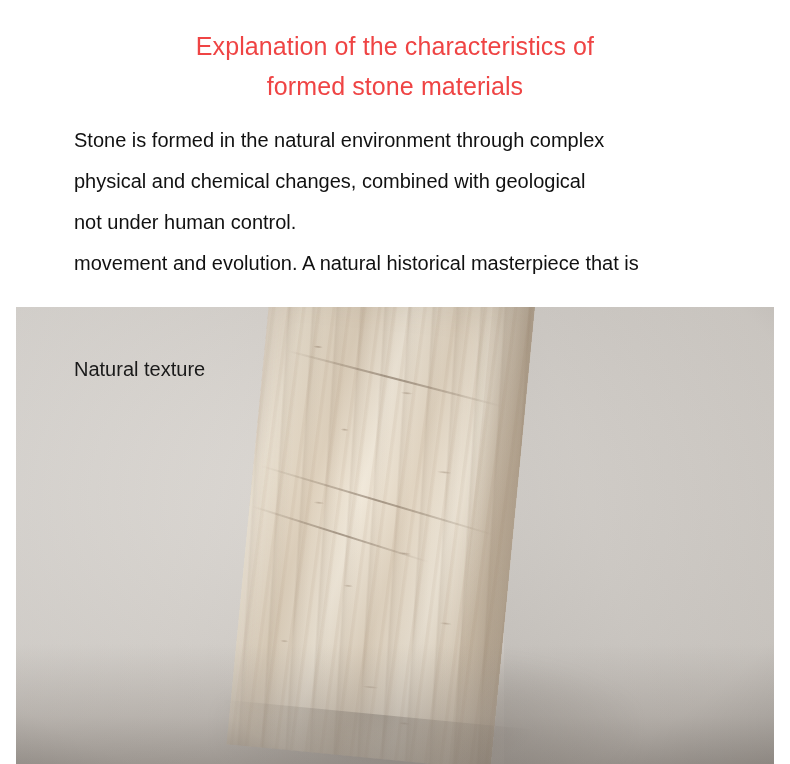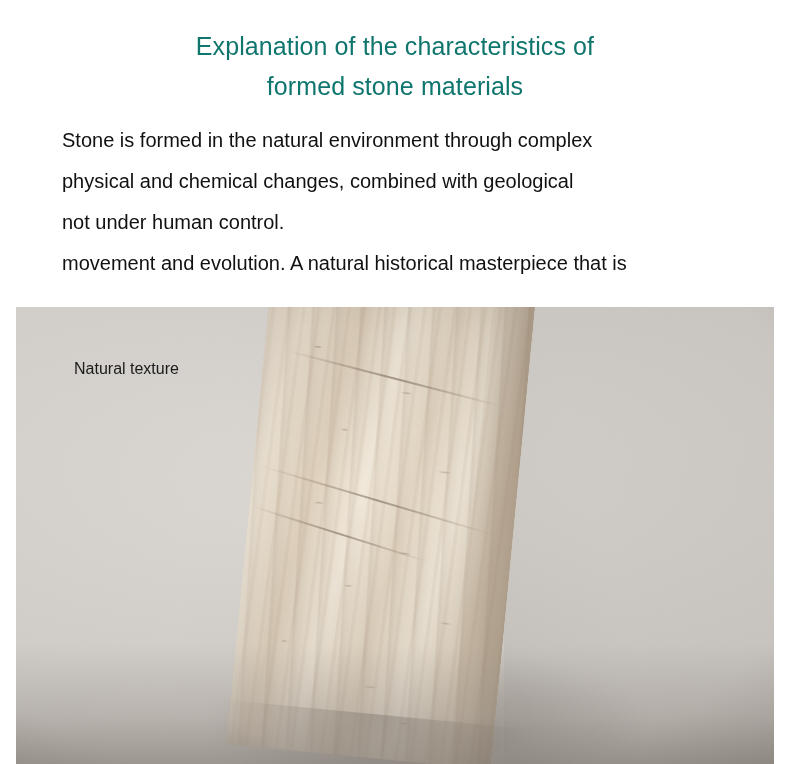--- a/index.html
+++ b/index.html
@@ -20,27 +20,28 @@
     position: relative;
     background: #ffffff;
   }
   .title-block {
     padding-top: 26px;
     text-align: center;
   }
   .title-line {
     font-size: 25px;
     line-height: 40px;
-    color: #0f766e;
+    color: #ef4444;
     letter-spacing: 0.1px;
     font-weight: 400;
   }
   .body-block {
     margin-top: 14px;
     padding: 0 31px 0 62px;
+    margin-left: 12px;
   }
   .body-line {
     font-size: 20px;
     line-height: 41px;
     color: #111111;
     font-weight: 400;
     white-space: nowrap;
   }
   .photo {
     position: absolute;
@@ -166,21 +167,21 @@
     bottom: -40px;
     width: 420px;
     height: 150px;
     background: radial-gradient(ellipse at 50% 50%, rgba(110,103,95,0.45) 0%, rgba(110,103,95,0.18) 45%, rgba(110,103,95,0) 75%);
     filter: blur(6px);
   }
   .photo-caption {
     position: absolute;
     left: 58px;
     top: 50px;
-    font-size: 16px;
+    font-size: 20px;
     line-height: 24px;
     color: #1a1a1a;
     font-family: "Liberation Sans", sans-serif;
     white-space: nowrap;
   }
 </style>
 </head>
 <body>
 
 <div class="page">

